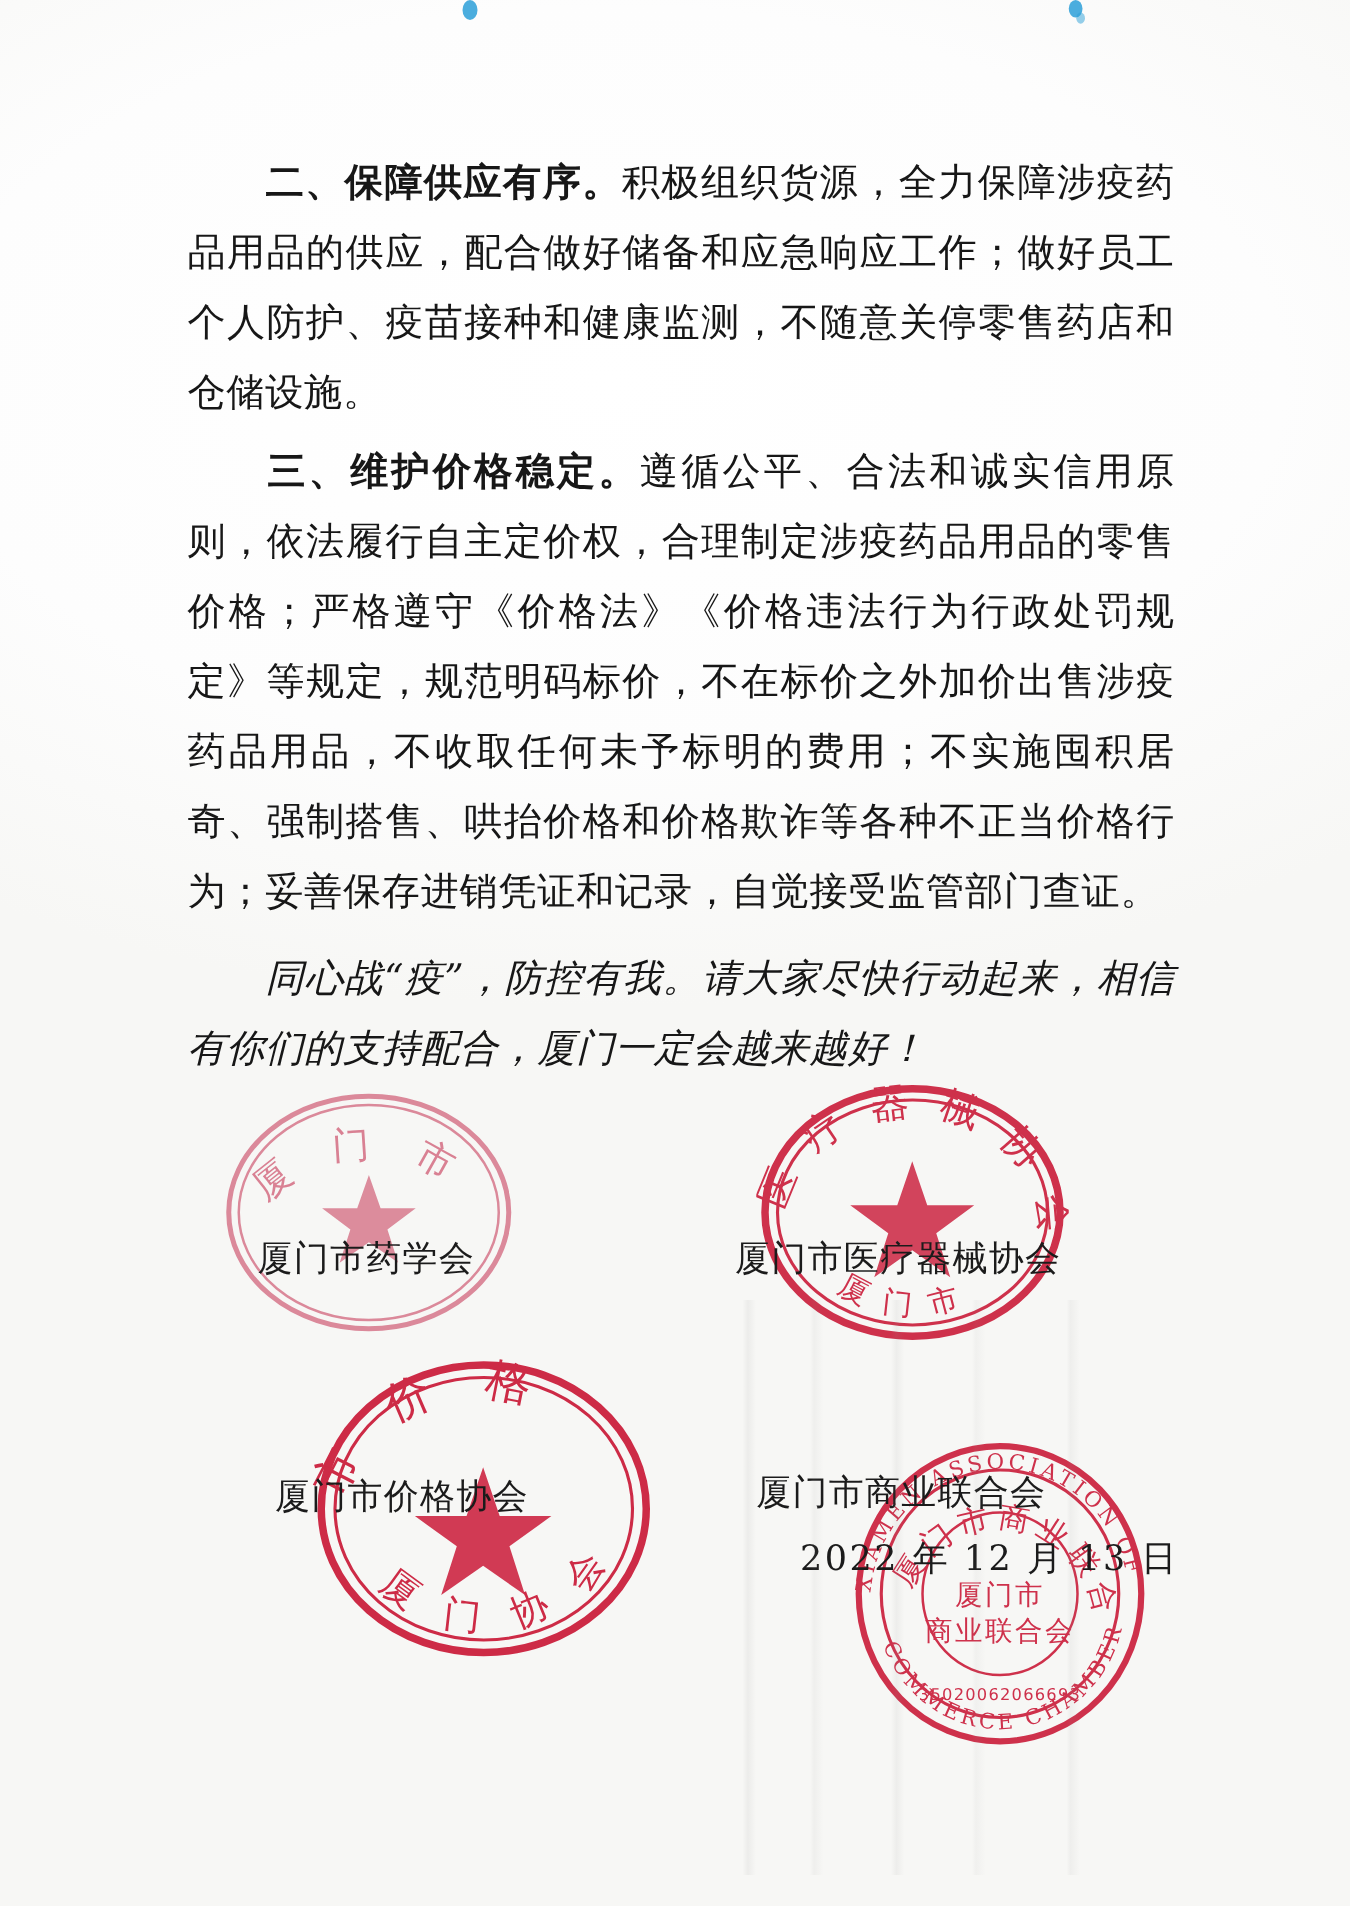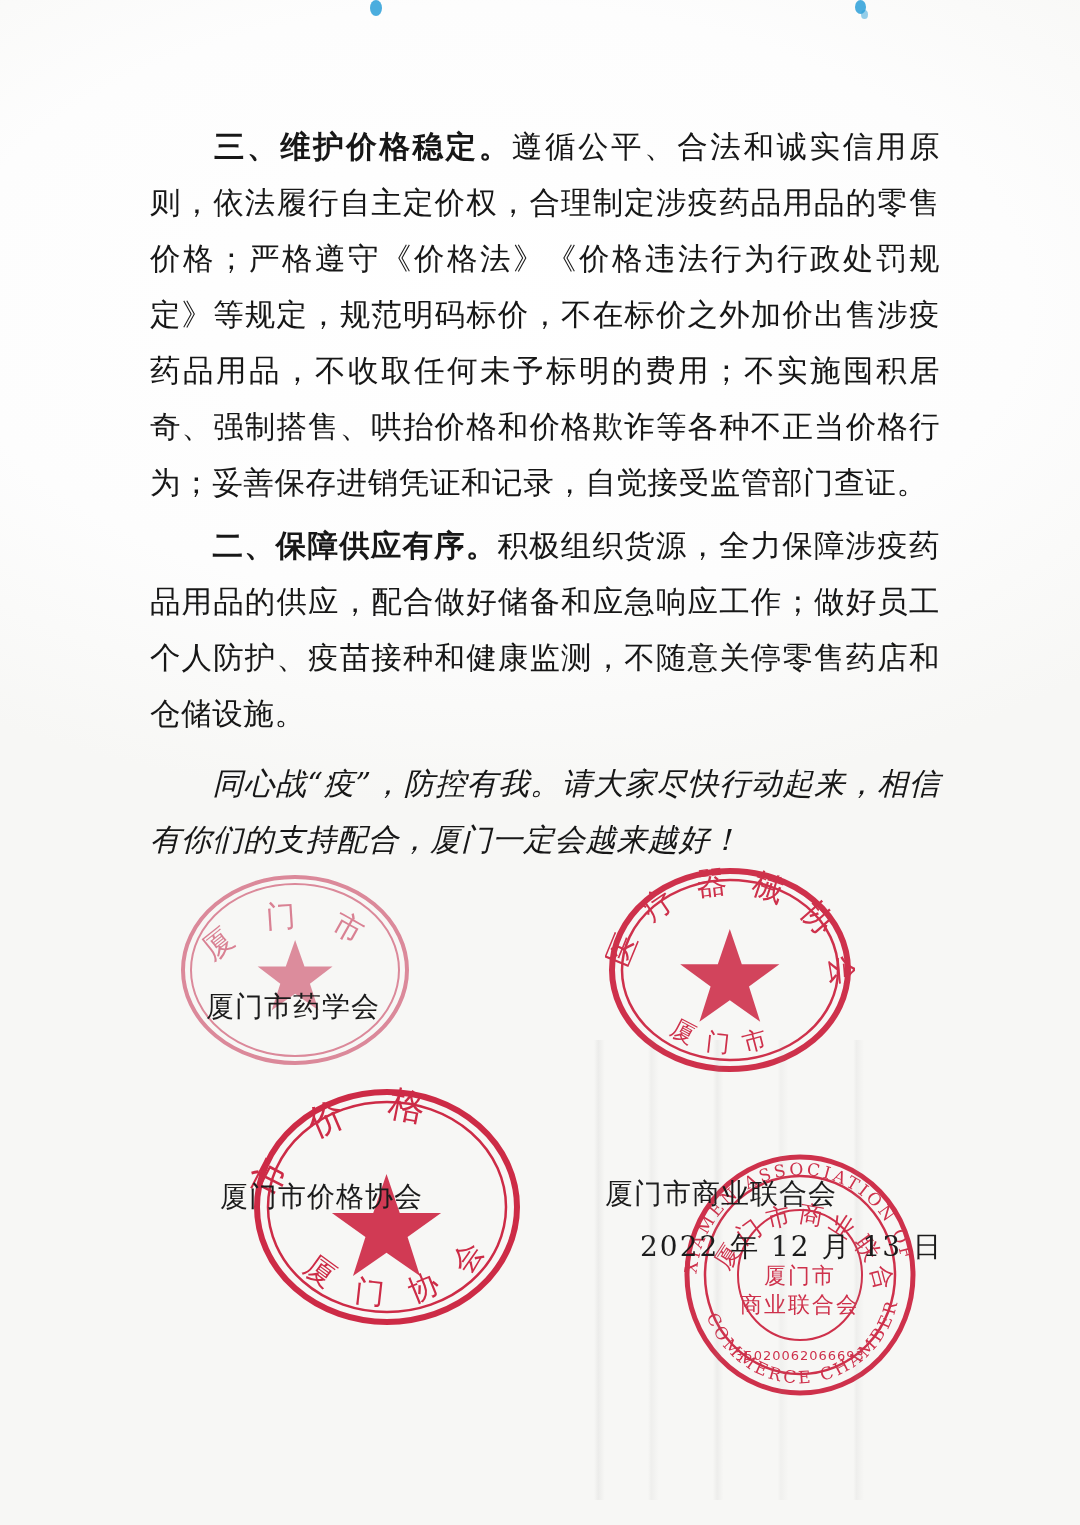--- a/index.html
+++ b/index.html
@@ -108,25 +108,25 @@
 
 <div class="paper"></div>
 
 <div class="speck" style="left:370px; top:0px; width:12px; height:16px;"></div>
 <div class="speck" style="left:855px; top:0px; width:11px; height:14px;"></div>
 <div class="speck" style="left:861px; top:10px; width:7px; height:9px; opacity:.5;"></div>
 
 <div class="content">
 
   <p class="para">
+    <span class="indent"></span><span class="hd">二、保障供应有序。</span><span>积极组织货源，全力保障涉疫药品用品的供应，配合做好储备和应急响应工作；做好员工个人防护、疫苗接种和健康监测，不随意关停零售药店和仓储设施。</span>
+  </p>
+
+  <p class="para">
     <span class="indent"></span><span class="hd">三、维护价格稳定。</span><span>遵循公平、合法和诚实信用原则，依法履行自主定价权，合理制定涉疫药品用品的零售价格；严格遵守《价格法》《价格违法行为行政处罚规定》等规定，规范明码标价，不在标价之外加价出售涉疫药品用品，不收取任何未予标明的费用；不实施囤积居奇、强制搭售、哄抬价格和价格欺诈等各种不正当价格行为；妥善保存进销凭证和记录，自觉接受监管部门查证。</span>
-  </p>
-
-  <p class="para">
-    <span class="indent"></span><span class="hd">二、保障供应有序。</span><span>积极组织货源，全力保障涉疫药品用品的供应，配合做好储备和应急响应工作；做好员工个人防护、疫苗接种和健康监测，不随意关停零售药店和仓储设施。</span>
   </p>
 
   <p class="para closing">
     <span class="indent"></span><span>同心战“疫”，防控有我。请大家尽快行动起来，相信有你们的支持配合，厦门一定会越来越好！</span>
   </p>
 
 </div>
 
 <div class="sign-area">
 
@@ -199,19 +199,20 @@
       <text font-family="DejaVu Serif, serif" font-size="24" fill="#d2203f" letter-spacing="6">
         <textPath href="#arcComC" startOffset="7%">厦门市商业联合会</textPath>
       </text>
       <text x="120" y="210" text-anchor="middle" font-family="DejaVu Sans, sans-serif" font-size="13" fill="#d2203f" letter-spacing="1">35020062066693</text>
       <text x="120" y="133" text-anchor="middle" font-family="DejaVu Serif, serif" font-size="22" fill="#d2203f" letter-spacing="2">厦门市</text>
       <text x="120" y="162" text-anchor="middle" font-family="DejaVu Serif, serif" font-size="22" fill="#d2203f" letter-spacing="2">商业联合会</text>
     </svg>
   </div>
 
   <div class="sig-label" style="left:56px; top:128px;">厦门市药学会</div>
+  <div class="sig-label" style="left:438px; top:128px;">厦门市医疗器械协会</div>
   <div class="sig-label" style="left:70px; top:318px;">厦门市价格协会</div>
   <div class="sig-label" style="left:455px; top:315px;">厦门市商业联合会</div>
   <div class="sig-date" style="left:490px; top:368px;">2022 年 12 月 13 日</div>
 
 </div>
 
 <div class="scan-streaks"></div>
 
 </body></html>

